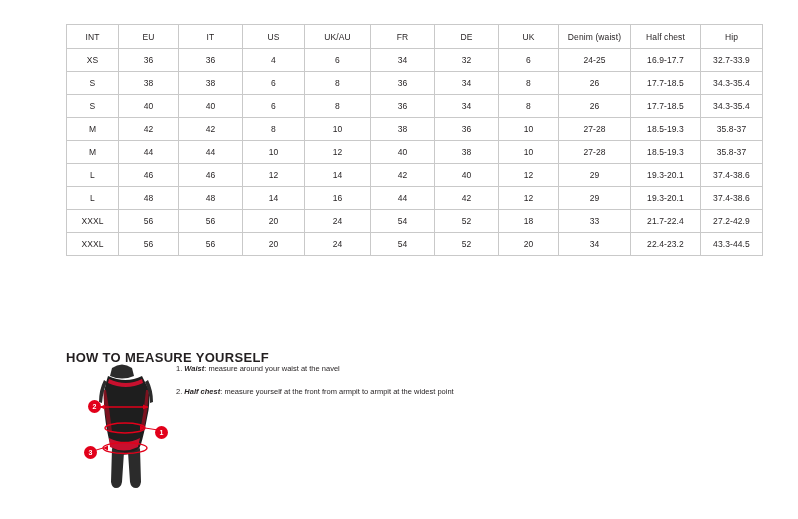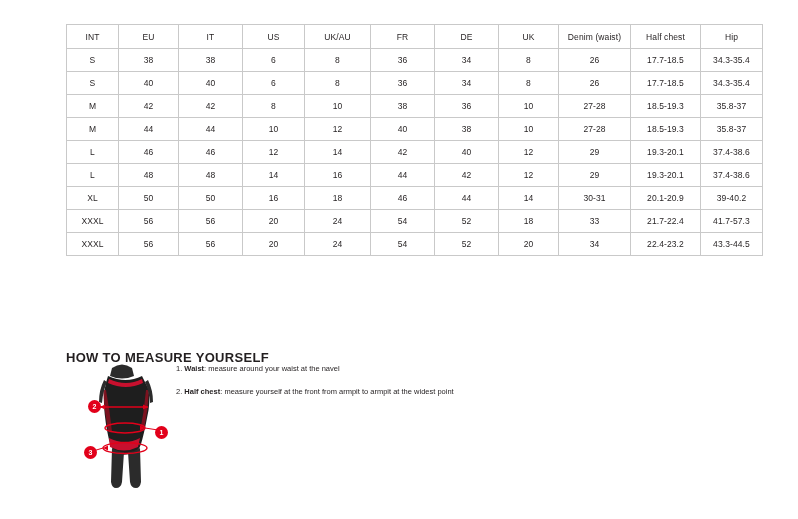--- a/index.html
+++ b/index.html
@@ -76,21 +76,21 @@
     top: 364px;
     width: 420px;
   }
   .howto-line {
     font-size: 7.5px;
     line-height: 1.35;
     color: #231f20;
     margin-bottom: 13px;
     white-space: nowrap;
   }
-  .howto-line b { font-weight: bold; }
+  .howto-line b { font-weight: bold; font-style: italic; }
 
   
   .figure {
     position: absolute;
     left: 78px;
     top: 360px;
     width: 96px;
     height: 135px;
   }
   .fig-svg { display: block; }
@@ -141,20 +141,33 @@
           <th>FR</th>
           <th>DE</th>
           <th>UK</th>
           <th>Denim (waist)</th>
           <th>Half chest</th>
           <th>Hip</th>
         </tr>
       </thead>
       <tbody>
         <tr>
+          <td>XS</td>
+          <td>36</td>
+          <td>36</td>
+          <td>4</td>
+          <td>6</td>
+          <td>34</td>
+          <td>32</td>
+          <td>6</td>
+          <td>24-25</td>
+          <td>16.9-17.7</td>
+          <td>32.7-33.9</td>
+        </tr>
+        <tr>
           <td>S</td>
           <td>38</td>
           <td>38</td>
           <td>6</td>
           <td>8</td>
           <td>36</td>
           <td>34</td>
           <td>8</td>
           <td>26</td>
           <td>17.7-18.5</td>
@@ -219,44 +232,31 @@
           <td>14</td>
           <td>16</td>
           <td>44</td>
           <td>42</td>
           <td>12</td>
           <td>29</td>
           <td>19.3-20.1</td>
           <td>37.4-38.6</td>
         </tr>
         <tr>
-          <td>XL</td>
-          <td>50</td>
-          <td>50</td>
-          <td>16</td>
-          <td>18</td>
-          <td>46</td>
-          <td>44</td>
-          <td>14</td>
-          <td>30-31</td>
-          <td>20.1-20.9</td>
-          <td>39-40.2</td>
-        </tr>
-        <tr>
           <td>XXXL</td>
           <td>56</td>
           <td>56</td>
           <td>20</td>
           <td>24</td>
           <td>54</td>
           <td>52</td>
           <td>18</td>
           <td>33</td>
           <td>21.7-22.4</td>
-          <td>41.7-57.3</td>
+          <td>27.2-42.9</td>
         </tr>
         <tr>
           <td>XXXL</td>
           <td>56</td>
           <td>56</td>
           <td>20</td>
           <td>24</td>
           <td>54</td>
           <td>52</td>
           <td>20</td>

